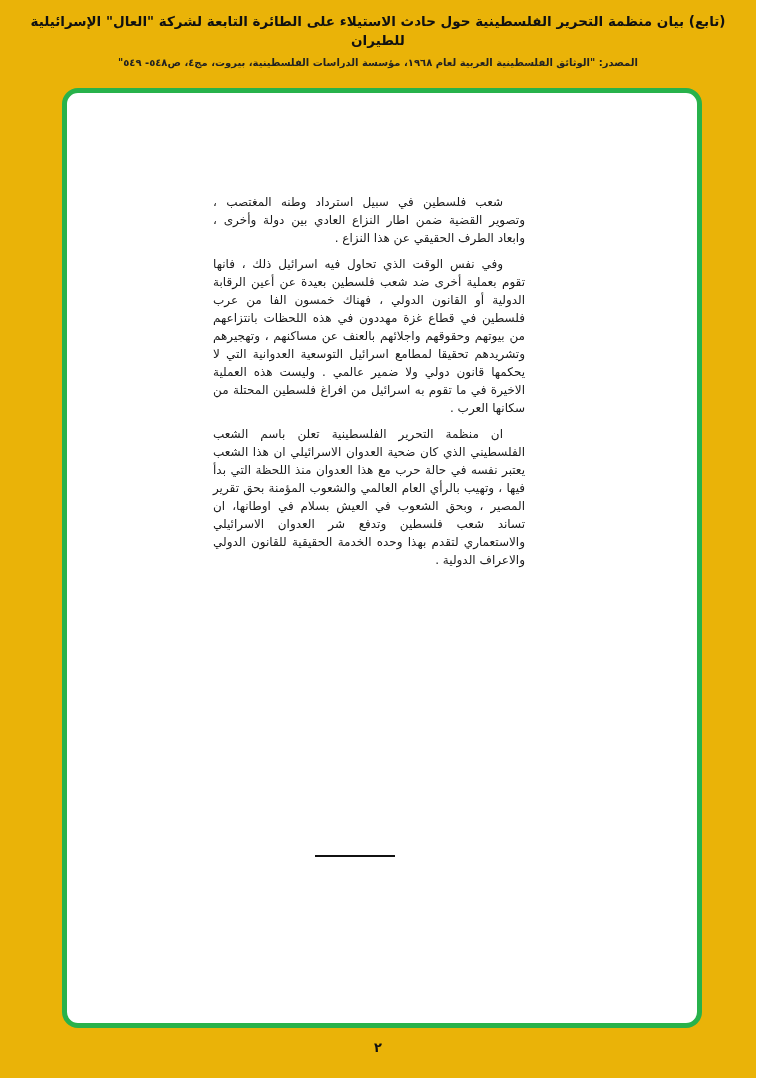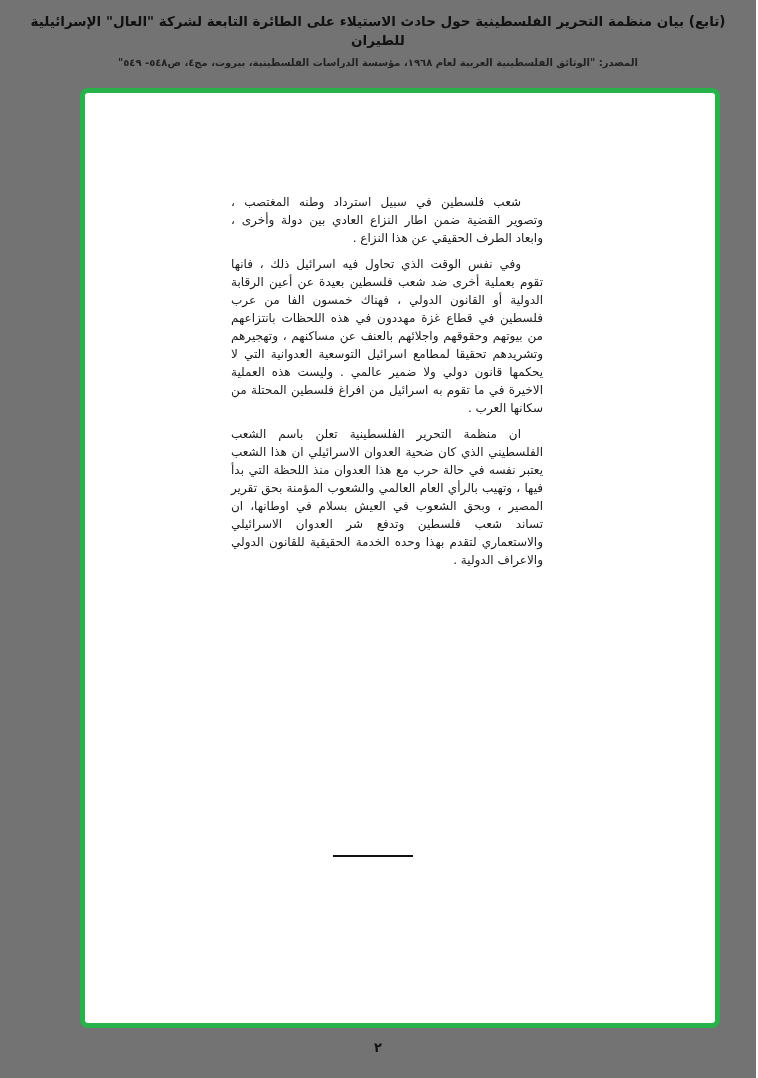--- a/index.html
+++ b/index.html
@@ -5,21 +5,21 @@
   html, body {
     margin: 0;
     padding: 0;
     background: #ffffff;
     font-family: "DejaVu Sans", sans-serif;
   }
   .page {
     position: relative;
     width: 756px;
     height: 1078px;
-    background: #737373;
+    background: #eab308;
     overflow: hidden;
   }
   .doc-header {
     direction: rtl;
     text-align: center;
     padding-top: 12px;
     color: #111111;
   }
   .doc-title {
     font-size: 13.5px;
@@ -34,23 +34,22 @@
     margin-top: 7px;
     color: #222222;
   }
   .green-frame {
     position: absolute;
     left: 62px;
     top: 88px;
     width: 630px;
     height: 930px;
     border: 5px solid #28b24b;
-    border-radius: 8px;
+    border-radius: 16px;
     background: #ffffff;
-    margin-left: 18px;
   }
   .text-column {
     position: absolute;
     top: 100px;
     right: 172px;
     width: 312px;
     direction: rtl;
     text-align: justify;
     font-size: 12px;
     line-height: 18px;

